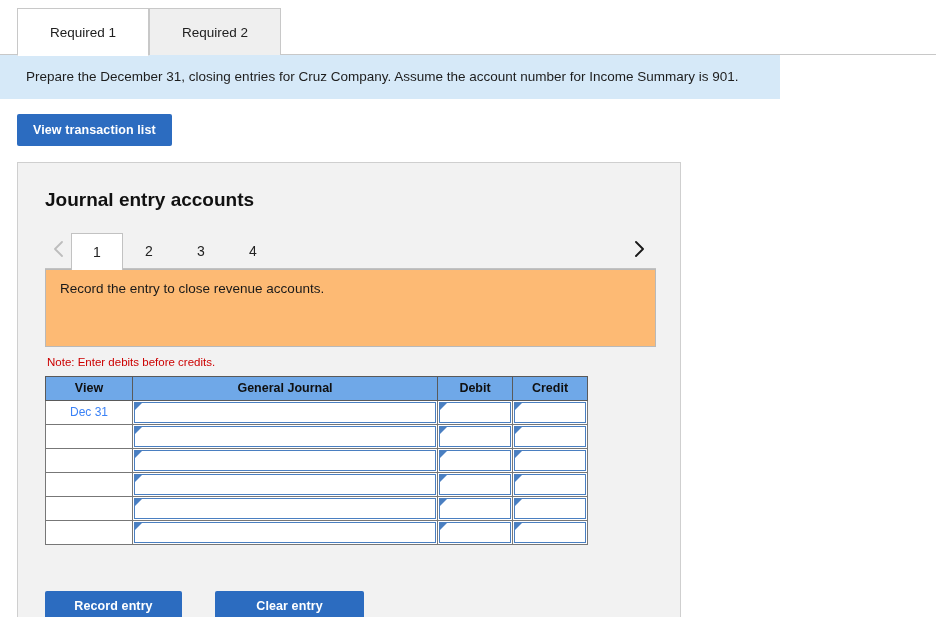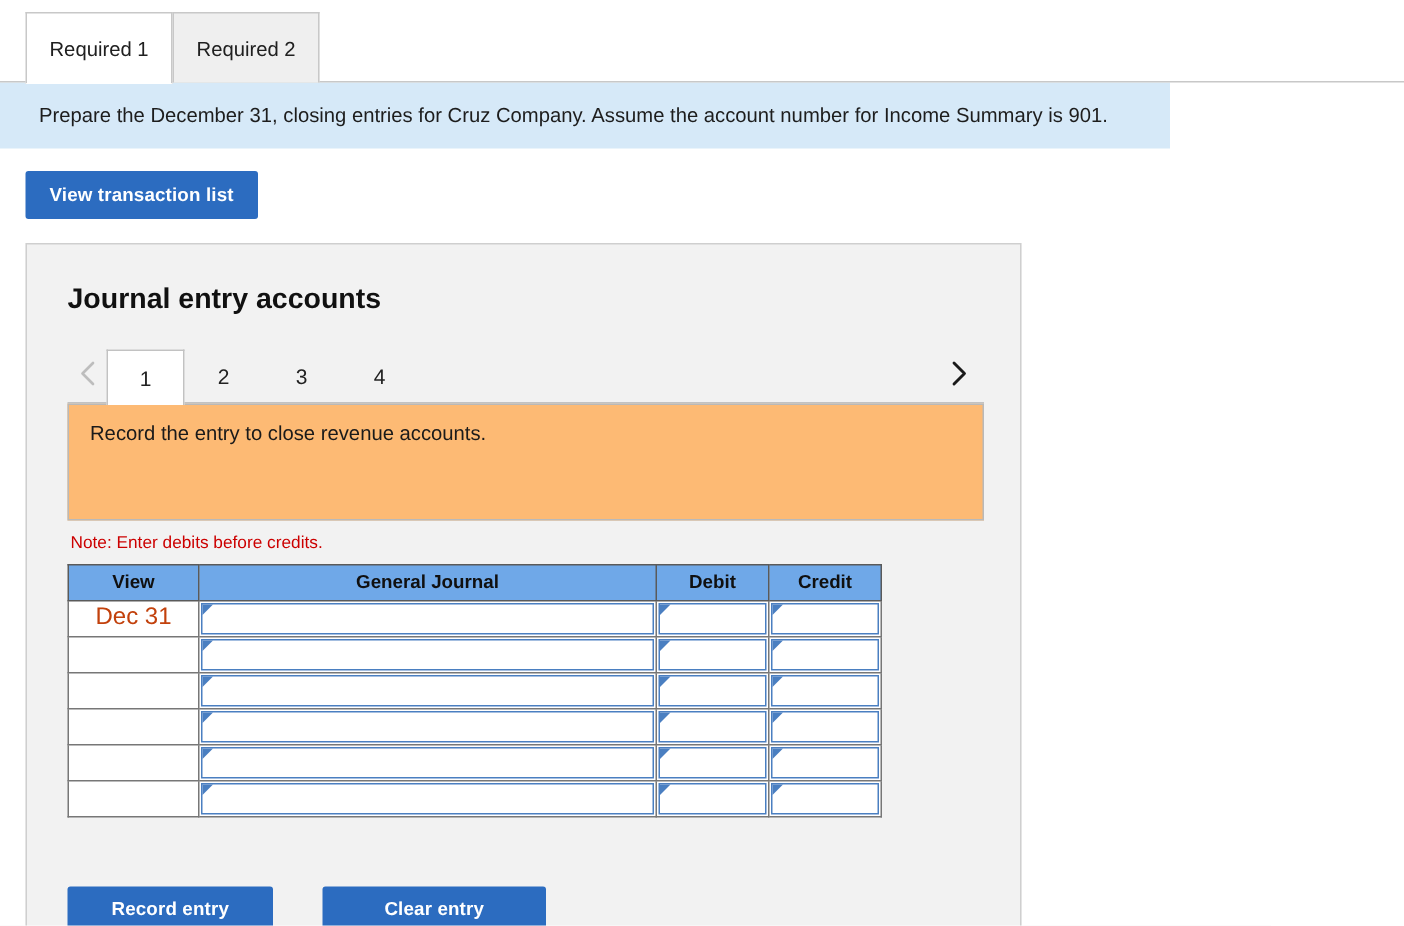--- a/index.html
+++ b/index.html
@@ -26,21 +26,21 @@
     content: "";
     position: absolute;
     left: 0; right: 0; bottom: 0;
     height: 1px;
     background: #c8c8c8;
   }
   .req-tab {
     position: relative;
     z-index: 2;
     height: 47px;
-    padding: 0 15px;
+    padding: 0 32px;
     display: flex;
     align-items: center;
     justify-content: center;
     font-size: 13.5px;
     color: #202020;
     border: 1px solid #c8c8c8;
     border-bottom: none;
     background: #efefef;
     cursor: pointer;
     white-space: nowrap;
@@ -188,22 +188,22 @@
     background: #ffffff;
     vertical-align: middle;
   }
   .col-date  { width: 87px; }
   .col-gj    { width: 305px; }
   .col-debit { width: 75px; }
   .col-credit{ width: 75px; }
 
   .date-cell {
     text-align: center;
-    font-size: 16px;
-    color: #c2410c;
+    font-size: 12px;
+    color: #3b82f6;
   }
   
   .cell-input {
     position: relative;
     width: 100%;
     height: 21px;
     border: 1px solid #4a7fc1;
     background: #ffffff;
     display: block;
     cursor: text;

